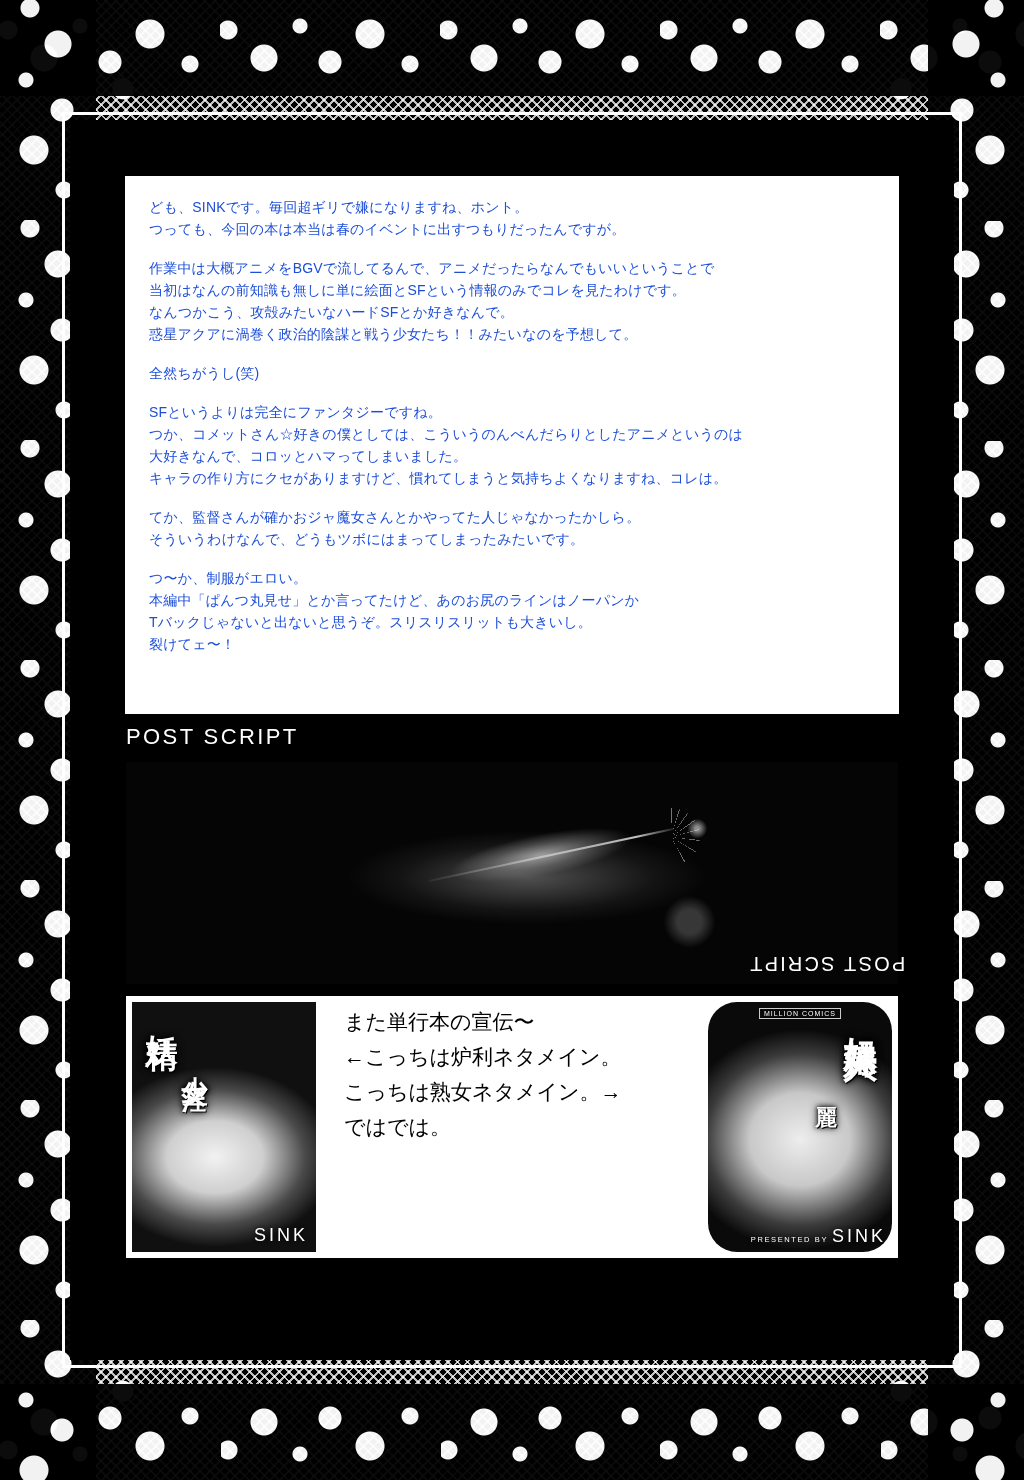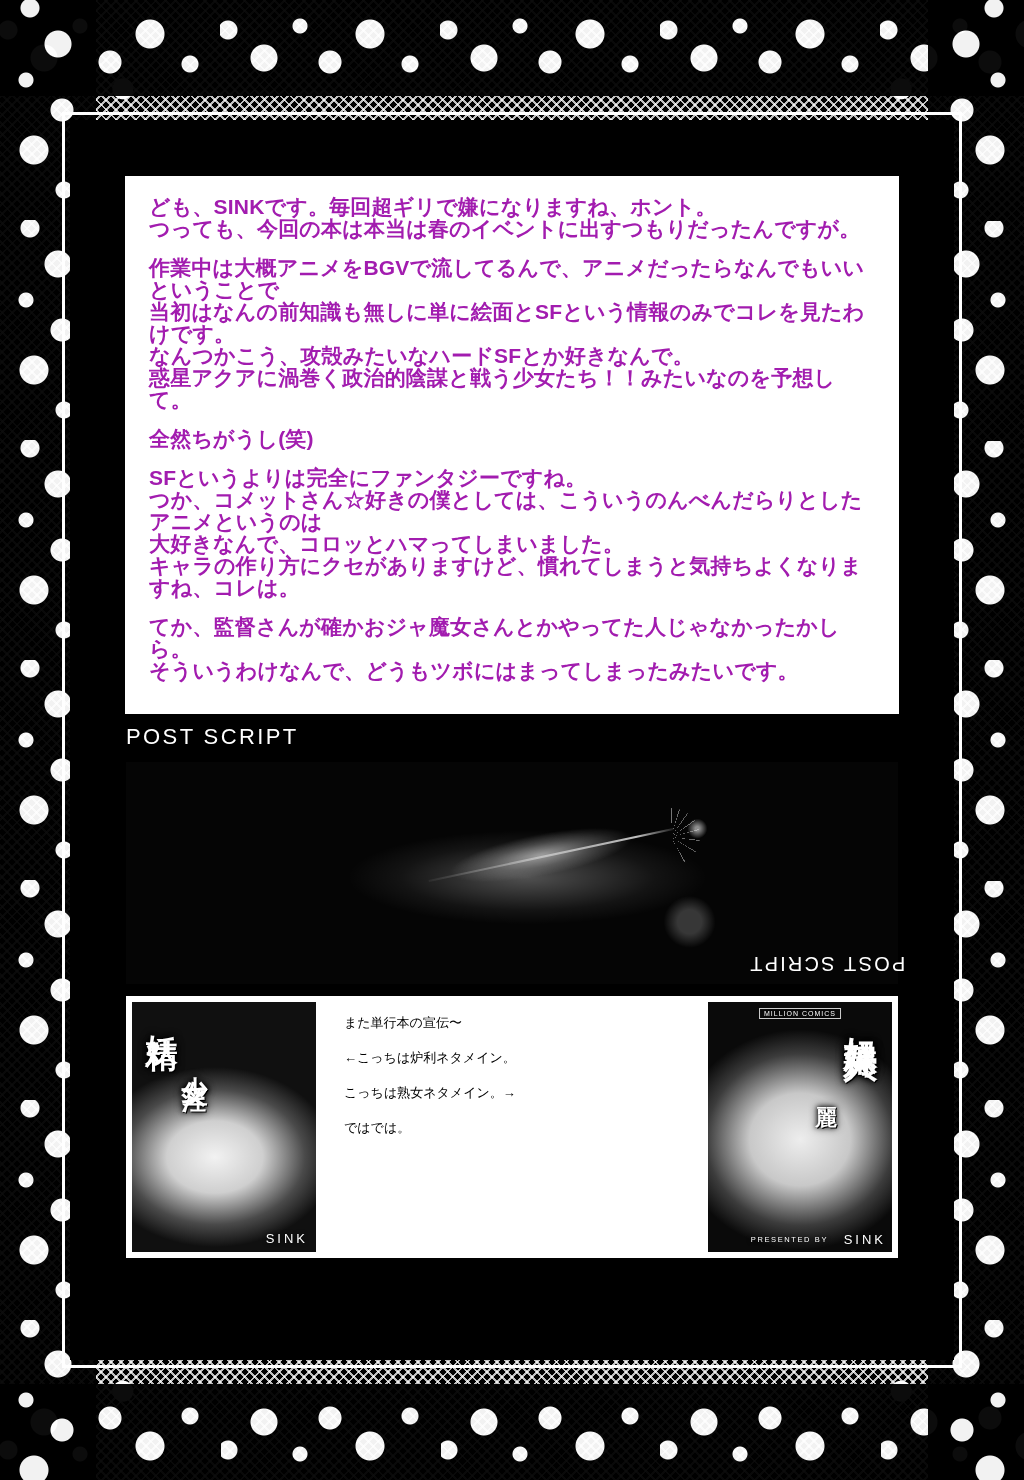--- a/index.html
+++ b/index.html
@@ -98,27 +98,26 @@
   .ps-panel {
     position: absolute;
     left: 125px; top: 176px;
     width: 774px;
     height: 538px;
     background: #ffffff;
     box-sizing: border-box;
     padding: 20px 24px 10px 24px;
   }
   .ps-para {
-    color: #a21caf;
-    font-size: 21px;
+    color: #1d4ed8;
+    font-size: 14px;
     line-height: 22px;
     margin: 0 0 17px 0;
     letter-spacing: 0.2px;
     white-space: pre-line;
-    font-weight: bold;
   }
   .ps-para:last-child { margin-bottom: 0; }
 
   
   .ps-caption {
     position: absolute;
     left: 126px; top: 724px;
     color: #ffffff;
     font-size: 22px;
     letter-spacing: 2.4px;
@@ -199,40 +198,41 @@
   }
   .ad-cover.left {
     background:
       radial-gradient(ellipse 120px 90px at 45% 62%, #f2f2f2 0%, #cfcfcf 40%, #4a4a4a 75%, #101010 100%),
       #111;
   }
   .ad-cover.right {
     background:
       radial-gradient(ellipse 120px 110px at 50% 55%, #ededed 0%, #c8c8c8 42%, #3c3c3c 78%, #0a0a0a 100%),
       #0b0b0b;
+    border-radius: 29px;
   }
   .cover-title-v {
     position: absolute;
     top: 8px;
     writing-mode: vertical-rl;
     color: #fff;
     font-family: "DejaVu Serif", serif;
     font-weight: bold;
     text-shadow: 0 0 4px #000, 0 0 9px #000, 1px 1px 0 #000;
     letter-spacing: 4px;
   }
   .cover-title-v.l1 { left: 8px; font-size: 32px; }
   .cover-title-v.l2 { left: 46px; font-size: 26px; top: 54px; }
   .cover-title-v.r1 { right: 8px; font-size: 34px; }
   .cover-title-v.r2 { right: 50px; font-size: 22px; top: 86px; }
   .cover-sig {
     position: absolute;
     right: 8px; bottom: 6px;
     color: #fff;
-    font-size: 13px;
+    font-size: 18px;
     letter-spacing: 3px;
     font-family: "Liberation Sans", sans-serif;
     text-shadow: 0 0 4px #000;
   }
   .cover-sig.with-pre { right: 6px; bottom: 5px; }
   .cover-pre {
     position: absolute;
     right: 64px; bottom: 8px;
     color: #fff;
     font-size: 7.5px;
@@ -250,24 +250,25 @@
     border: 1px solid rgba(255,255,255,0.8);
     padding: 1px 4px;
     text-shadow: 0 0 3px #000;
   }
   .ad-text {
     flex: 1 1 auto;
     padding: 16px 10px 10px 22px;
     color: #000;
   }
   .ad-line {
-    font-size: 13px;
+    font-size: 21px;
     line-height: 21px;
     margin: 0 0 14px 0;
     white-space: pre-line;
+    font-family: Liberation Serif, serif;
   }
   .ad-line:last-child { margin-bottom: 0; }
 </style>
 </head>
 <body>
 
 <div class="page">
 
   <div class="frame-outer"></div>
   <div class="filigree top"></div>
@@ -284,20 +285,24 @@
 当初はなんの前知識も無しに単に絵面とSFという情報のみでコレを見たわけです。
 なんつかこう、攻殻みたいなハードSFとか好きなんで。
 惑星アクアに渦巻く政治的陰謀と戦う少女たち！！みたいなのを予想して。</p>
     <p class="ps-para">全然ちがうし(笑)</p>
     <p class="ps-para">SFというよりは完全にファンタジーですね。
 つか、コメットさん☆好きの僕としては、こういうのんべんだらりとしたアニメというのは
 大好きなんで、コロッとハマってしまいました。
 キャラの作り方にクセがありますけど、慣れてしまうと気持ちよくなりますね、コレは。</p>
     <p class="ps-para">てか、監督さんが確かおジャ魔女さんとかやってた人じゃなかったかしら。
 そういうわけなんで、どうもツボにはまってしまったみたいです。</p>
+    <p class="ps-para">つ〜か、制服がエロい。
+本編中「ぱんつ丸見せ」とか言ってたけど、あのお尻のラインはノーパンか
+Tバックじゃないと出ないと思うぞ。スリスリスリットも大きいし。
+裂けてェ〜！</p>
   </div>
 
   <div class="ps-caption">POST SCRIPT</div>
 
   <div class="dark-art">
     <div class="feather"></div>
     <div class="feather-spine"></div>
     <div class="feather-burst"></div>
   </div>
 

